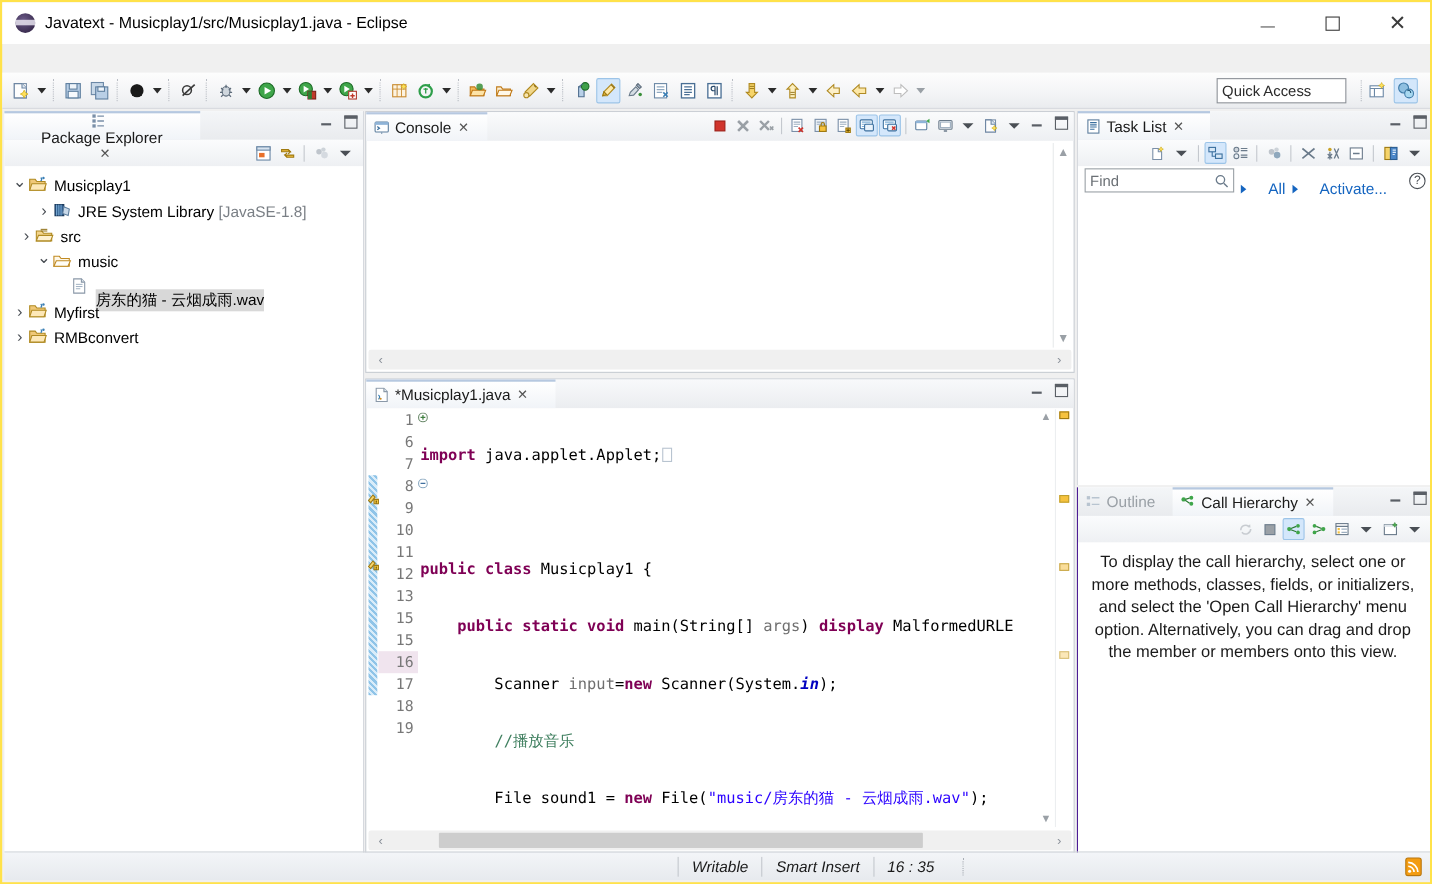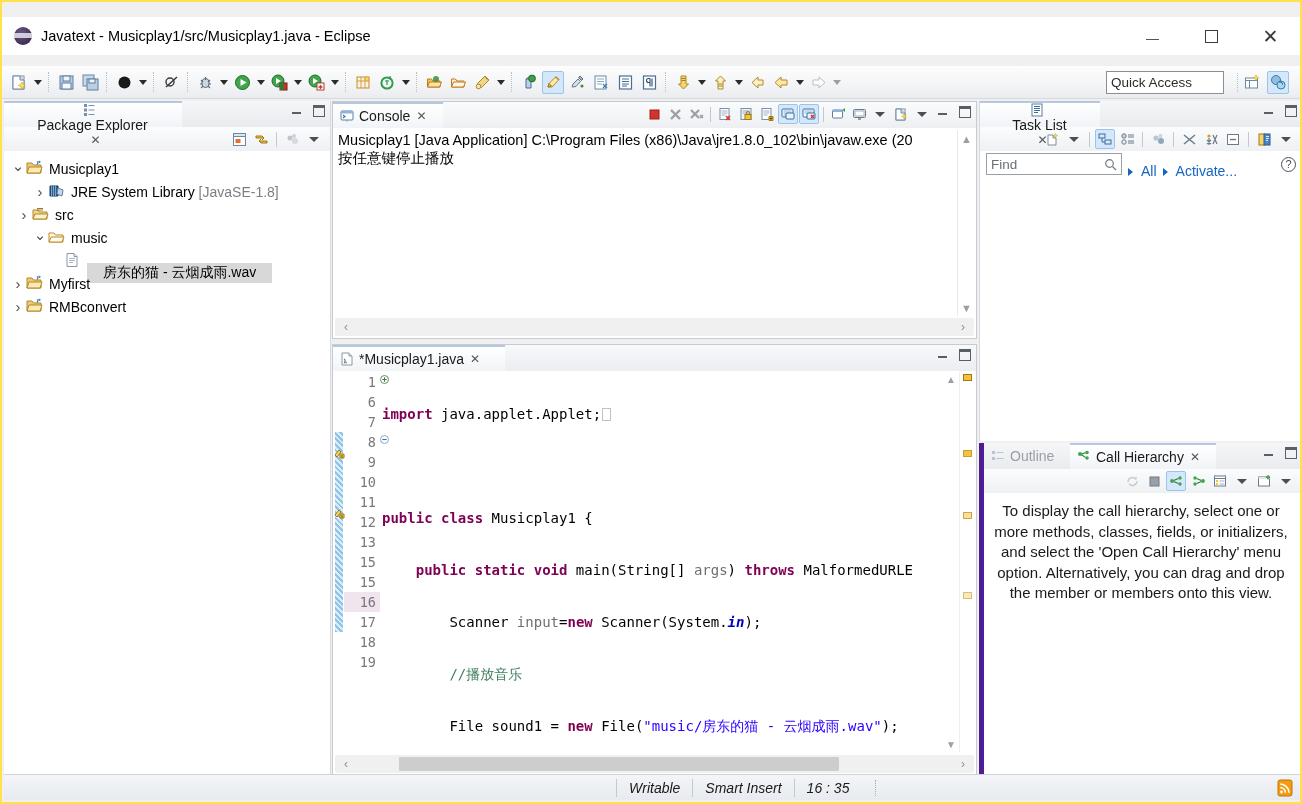--- a/index.html
+++ b/index.html
@@ -13,21 +13,21 @@
   #app {
     position: relative;
     width: 1302px; height: 804px;
     background: #f0f0f0;
     border: 2px solid #ffe24a;
     overflow: hidden;
   }
 
   
   .titlebar {
-    position: absolute; left: 0; top: 15px; width: 1298px; height: 38px;
+    position: absolute; left: 0; top: 0; width: 1298px; height: 38px;
     background: #ffffff;
     display: flex; align-items: center;
   }
   .title-icon {
     width: 18px; height: 18px; margin-left: 12px; margin-right: 9px;
     border-radius: 50%;
     background: radial-gradient(circle at 40% 35%, #6b5a88 0%, #3d2f52 70%);
     position: relative;
   }
   .title-icon::after {
@@ -121,21 +121,21 @@
     content:""; border-left:5px solid transparent; border-right:5px solid transparent;
     border-top:5px solid #4a4f55;
   }
 
   
   #pkg-explorer { left: 2px; top: 99px; width: 327px; height: 675px; background:#fff;
                   border-right:1px solid #d6d9de;}
   #pkg-explorer .tabstrip { background: linear-gradient(to bottom,#f4f6f8,#e9ebee); }
   .tree { padding-top: 6px; font-size: 14px; color: #000; }
   .tree-row { height: 23px; display: flex; align-items: center; padding-left: 6px; white-space: nowrap;}
-  .tree-row.selected .label { background:#d8d8d8; padding: 1px 16px; margin-top: 24px; }
+  .tree-row.selected .label { background:#d8d8d8; padding: 1px 0; margin-top: 24px; }
   .twisty { width: 16px; display:inline-flex; align-items:center; justify-content:center;
             color:#4a4f55; font-size: 11px; flex:0 0 auto;}
   .twisty.open::after { content:"\2304"; font-size:15px; line-height:6px; position:relative; top:-3px;}
   .twisty.closed::after { content:"\203A"; font-size:15px; }
   .tree-icon { width: 18px; height: 17px; margin-right: 5px; flex:0 0 auto; position:relative;}
   .lbl-dim { color: #7a7f85; }
 
   
   #console { left: 330px; top: 99px; width: 645px; height: 238px; background:#fff;
              border: 1px solid #c6cbd1; }
@@ -188,29 +188,29 @@
   .fold-plus { position:absolute; color:#5b8a3a; font-size:10px; }
 
   
   #tasklist { left: 977px; top: 99px; width: 323px; height: 340px; background:#fff;
               border-left:1px solid #d6d9de;}
   #tasklist .tabstrip { background: linear-gradient(to bottom,#f4f6f8,#e9ebee); }
   .find-row { height:26px; display:flex; align-items:center; padding: 0 6px; gap:6px; }
   .find-box { flex:0 0 auto; width:136px; height:22px; border:1px solid #9aa0a6; background:#fff;
               display:flex; align-items:center; padding: 0 4px; font-size:13.5px; color:#6b7075;}
   .find-box .mag { margin-left:auto; }
-  .fl-link { font-size:14px; color:#1565c0; display:flex; align-items:center; gap:8px;margin-top:14px;}
+  .fl-link { font-size:14px; color:#1565c0; display:flex; align-items:center; gap:20px;margin-top:14px;}
   .fl-arrow::before { content:""; display:inline-block; border-top:4px solid transparent;
                       border-bottom:4px solid transparent; border-left:5px solid #1565c0;}
   .help-q { margin-left:auto; width:15px; height:15px; border:1.3px solid #4a4f55; border-radius:50%;
             font-size:11px; display:flex; align-items:center; justify-content:center; color:#4a4f55;}
 
   
   #callhier { left: 977px; top: 441px; width: 323px; height: 333px; background:#fff;
-              border-left:5px solid #4c1d95;}
+              border-left:1px solid #4c1d95;}
   #callhier .tabstrip { background: linear-gradient(to bottom,#f4f6f8,#e9ebee); }
   .ch-text { padding: 8px 10px 0 6px; font-size: 15px; line-height: 20.5px; color:#1a1a1a;text-align:center; }
 
   
   .statusbar {
     position: absolute; left: 2px; bottom: 2px; width: 1298px; height: 26px;
     background: linear-gradient(to bottom,#f3f5f8,#e7eaee);
     border-top:1px solid #d0d4da; display:flex; align-items:center;font-style:italic;
   }
   .sb-sep { width:1px; height:18px; background:#c4c8ce; margin: 0 0; }
@@ -679,24 +679,20 @@
         </div>
         <div class="vt-icon vt-menu"></div>
       </div>
 
       <div class="panel-btns">
         <div class="pb-min"></div>
         <div class="pb-max"></div>
       </div>
     </div>
 
-    <div class="console-body">
-      <div class="console-line1">Musicplay1 [Java Application] C:\Program Files (x86)\Java\jre1.8.0_102\bin\javaw.exe (20</div>
-      <div class="console-line2">按任意键停止播放</div>
-    </div>
 
     <div class="vscroll">
       <div class="up">▲</div>
       <div class="down">▼</div>
     </div>
     <div class="hscroll">
       <div class="left">‹</div>
       <div class="right">›</div>
     </div>
   </div>
@@ -769,21 +765,21 @@
         <svg width="9" height="9" viewBox="0 0 9 9">
             <circle cx="4.5" cy="4.5" r="4" fill="#fff" stroke="#8aa8c0"></circle>
             <path d="M2.3 4.5h4.4" stroke="#3f6f9f" stroke-width="1.1"></path>
           </svg>
       </div>
 
       <div class="code-lines">
         <div class="cl"><span class="kw">import</span> java.applet.Applet;<span style="display:inline-block;width:9px;height:13px;border:1px solid #b8c4d0;vertical-align:-2px;margin-left:1px;"></span></div>
         <div class="cl"> </div>
         <div class="cl"><span class="kw">public class</span> Musicplay1 {</div>
-        <div class="cl">    <span class="kw">public static void</span> main(String[] <span style="color:#6f6f6f;">args</span>) <span class="kw">throws</span> MalformedURLE</div>
+        <div class="cl">    <span class="kw">public static void</span> main(String[] <span style="color:#6f6f6f;">args</span>) <span class="kw">display</span> MalformedURLE</div>
         <div class="cl">        Scanner <span style="color:#6f6f6f;">input</span>=<span class="kw">new</span> Scanner(System.<span class="fld">in</span>);</div>
         <div class="cl">        <span class="cmt">//播放音乐</span></div>
         <div class="cl">        File sound1 = <span class="kw">new</span> File(<span class="str">"music/房东的猫 - 云烟成雨.wav"</span>);</div>
         
         
         
         
         
         
         
@@ -804,21 +800,21 @@
 
     <div class="hscroll" style="left:2px; right:2px; bottom:2px;">
       <div class="left">‹</div>
       <div class="hthumb" style="left:64px; width:440px;"></div>
       <div class="right">›</div>
     </div>
   </div>
 
   <div class="panel" id="tasklist">
     <div class="tabstrip">
-      <div class="tab" style="left:0; width:120px;flex-direction:column;">
+      <div class="tab" style="left:0; width:120px;">
         <span style="margin-right:5px;">
           <svg width="14" height="14" viewBox="0 0 14 14">
               <rect x="2" y="1" width="10" height="12" fill="#fff" stroke="#5d7e9e"></rect>
               <path d="M4 3.5h6M4 5.5h6M4 7.5h6M4 9.5h4" stroke="#3a6f9e" stroke-width="1"></path>
             </svg>
         </span>
         <span>Task List</span>
         <span class="tab-close">✕</span>
       </div>
       <div class="panel-btns">

